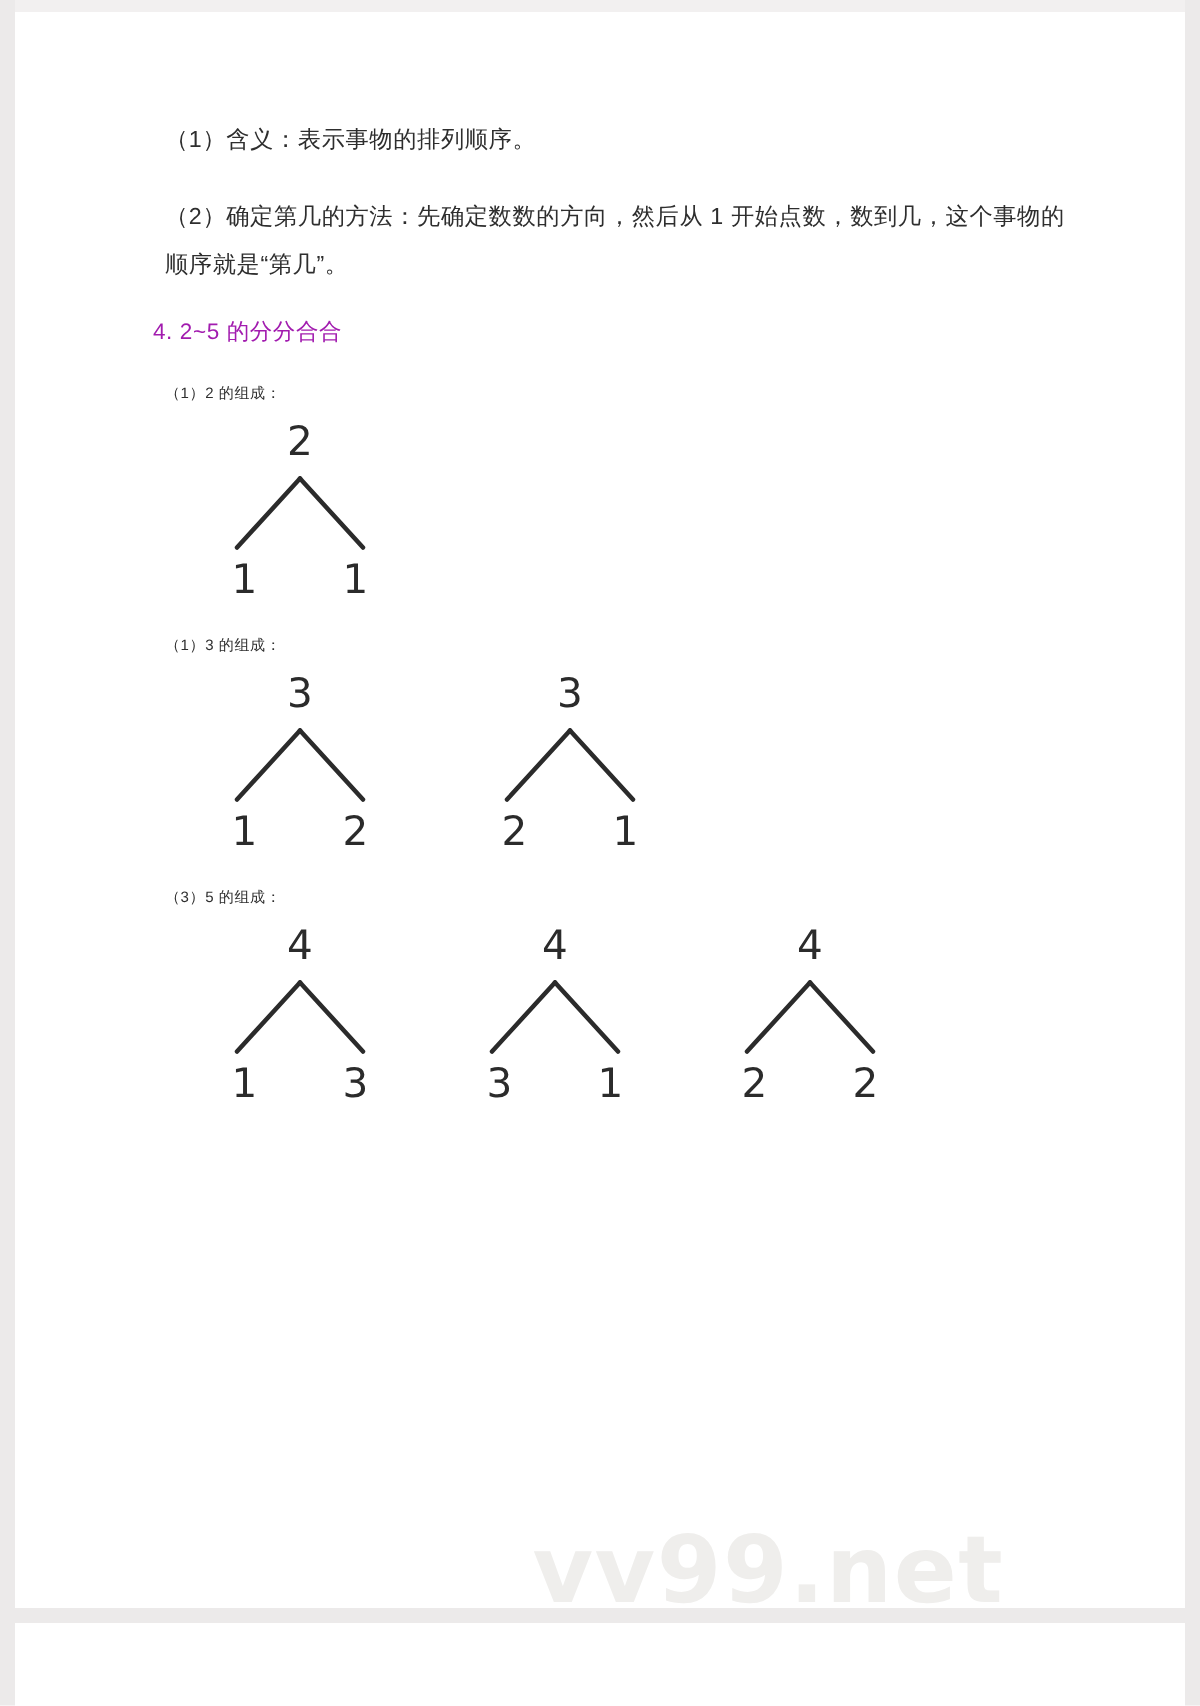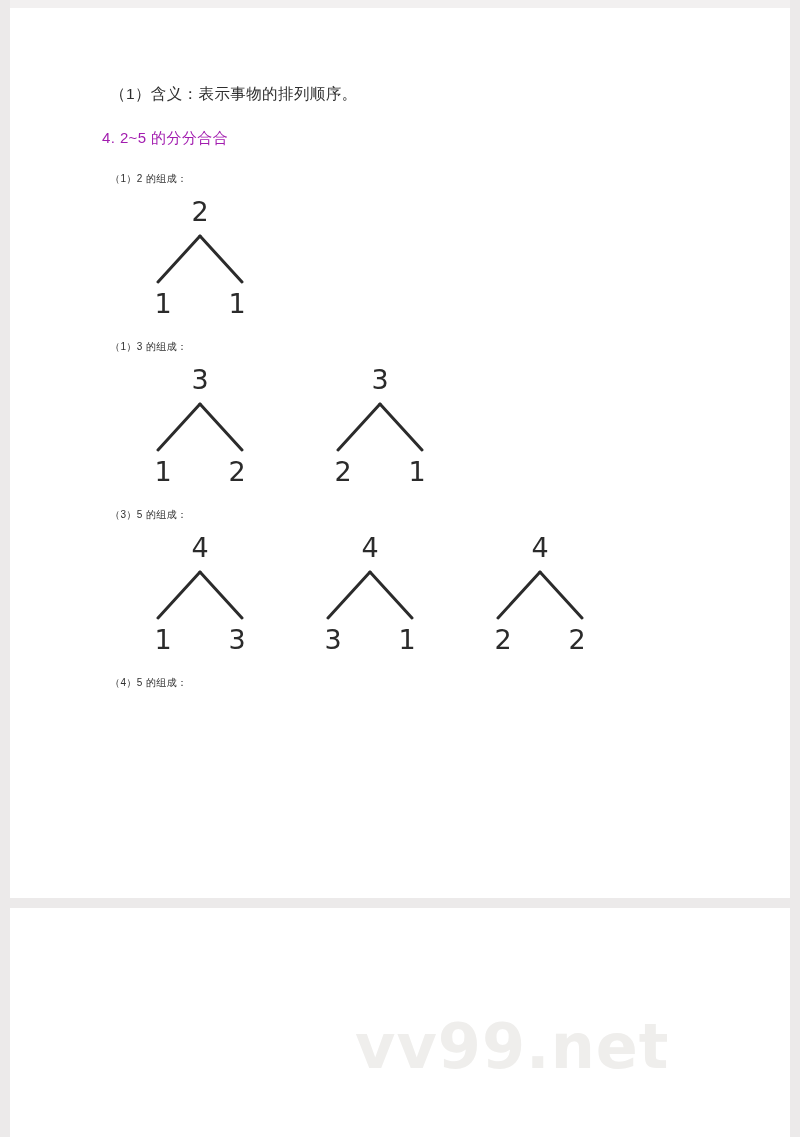--- a/index.html
+++ b/index.html
@@ -12,21 +12,21 @@
     height: 1137px;
     font-family: "Liberation Sans", sans-serif;
     color: #2b2b2b;
     position: relative;
     overflow: hidden;
   }
   .page {
     position: absolute;
     left: 0; top: 0;
     width: 800px;
-    height: 908px;
+    height: 1082px;
     background: #ffffff;
   }
   
   .edge-left, .edge-right {
     position: absolute;
     top: 0;
     width: 10px;
     height: 1137px;
     background: #eceaea;
   }
@@ -132,20 +132,21 @@
 <div class="page">
   <div class="edge-top"></div>
   <div class="edge-left"></div>
   <div class="edge-right"></div>
   <div class="edge-bottom"></div>
 
   <div class="content">
 
     <p class="para">（1）含义：表示事物的排列顺序。</p>
 
+    <p class="para">（2）确定第几的方法：先确定数数的方向，然后从 1 开始点数，数到几，这个事物的顺序就是“第几”。</p>
 
     <div class="heading">4. 2~5 的分分合合</div>
 
     <div class="sublabel">（1）2 的组成：</div>
     <div class="tree-row">
       <div class="tree" style="left:30px;">
         <div class="top">2</div>
         <div class="legs">
           <svg width="100" height="52" viewBox="0 0 100 52">
             <path d="M50 2 L8 48" stroke="#2b2b2b" stroke-width="3" fill="none" stroke-linecap="round"></path>
@@ -225,18 +226,17 @@
             <path d="M50 2 L92 48" stroke="#2b2b2b" stroke-width="3" fill="none" stroke-linecap="round"></path>
           </svg>
         </div>
         <div class="leaves">
           <span>2</span>
           <span>2</span>
         </div>
       </div>
     </div>
 
-    <div class="sublabel">（4）5 的组成：</div>
 
   </div>
 
   <div class="watermark">vv99.net</div>
 </div>
 
 </body></html>

